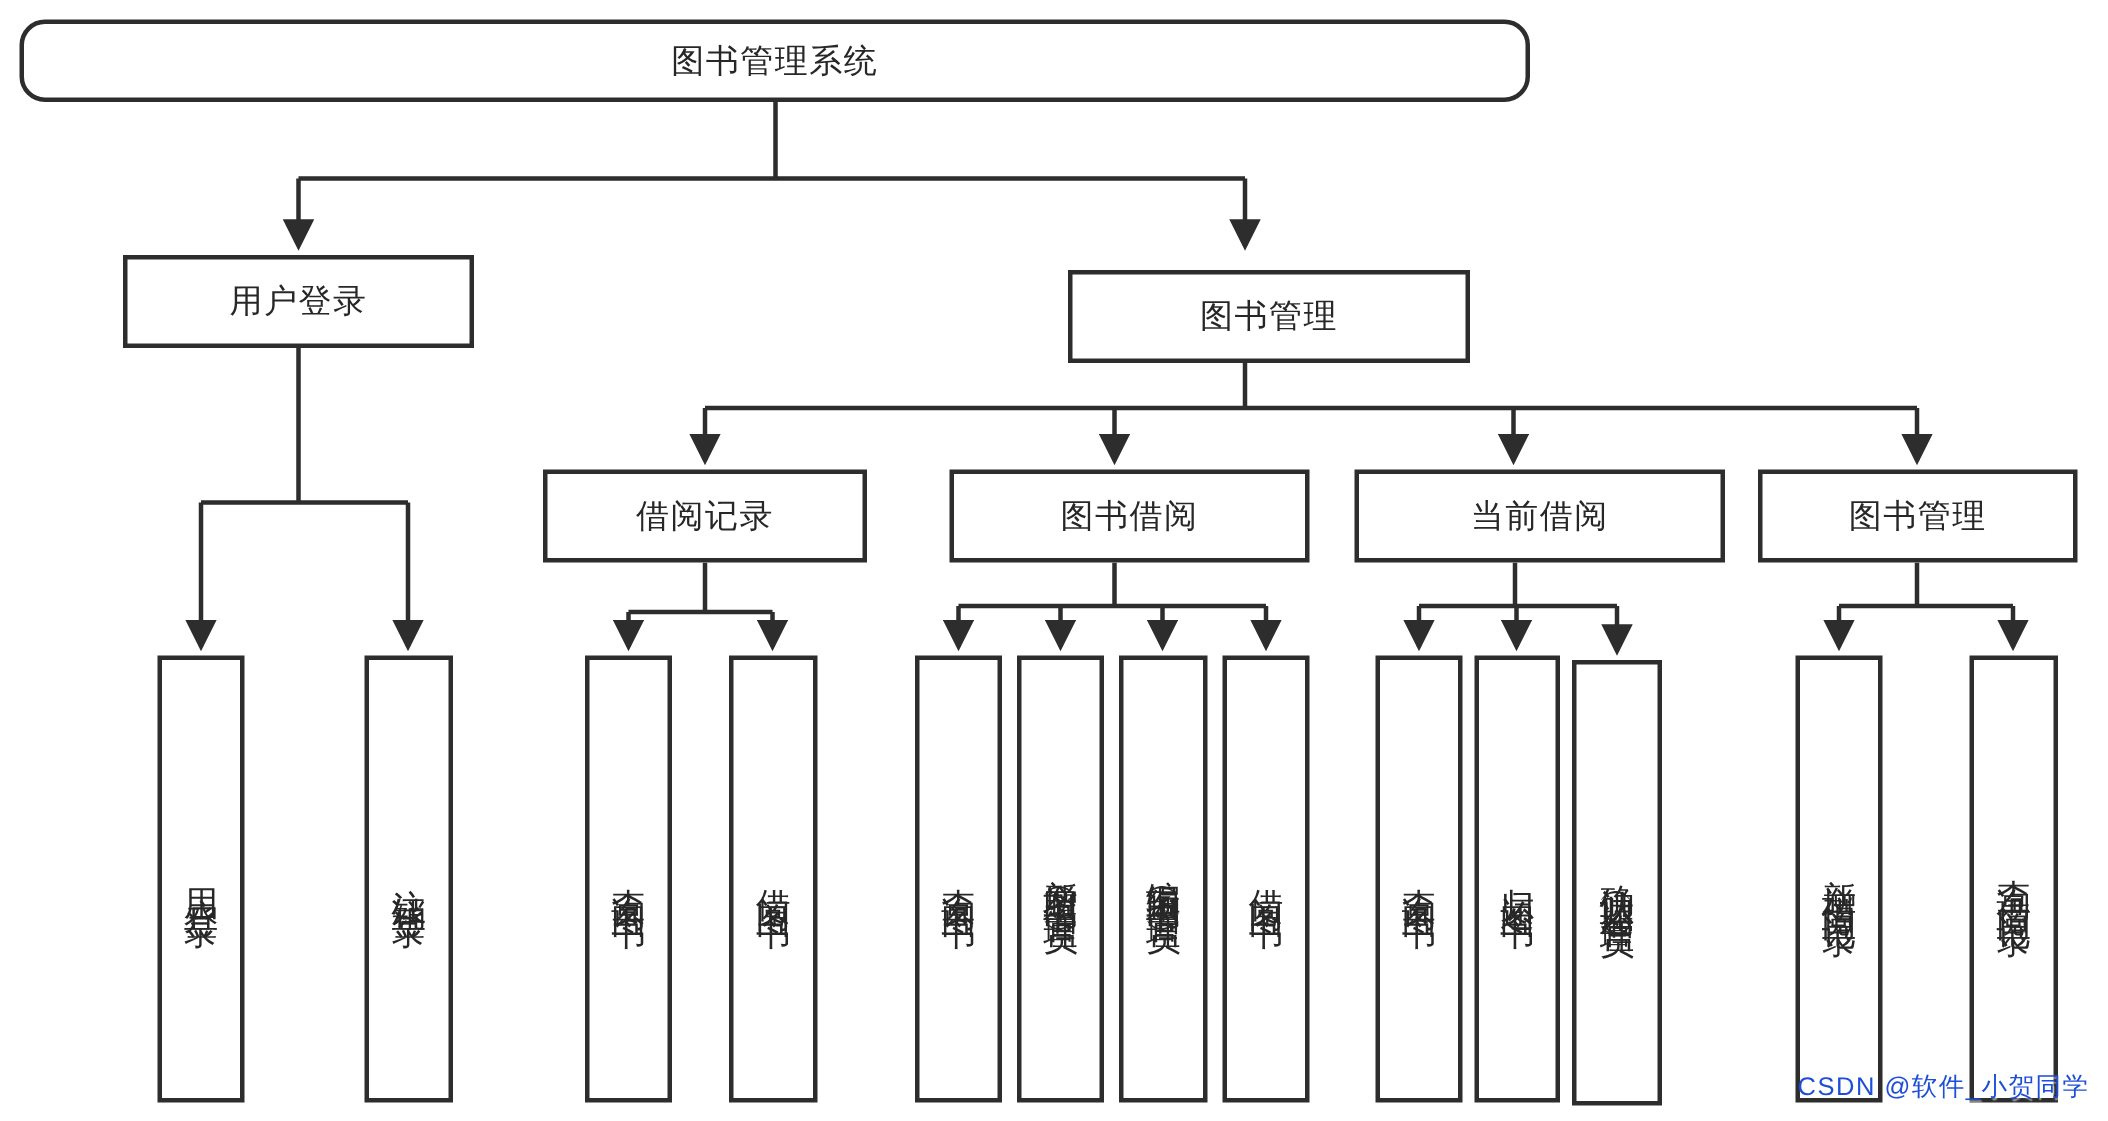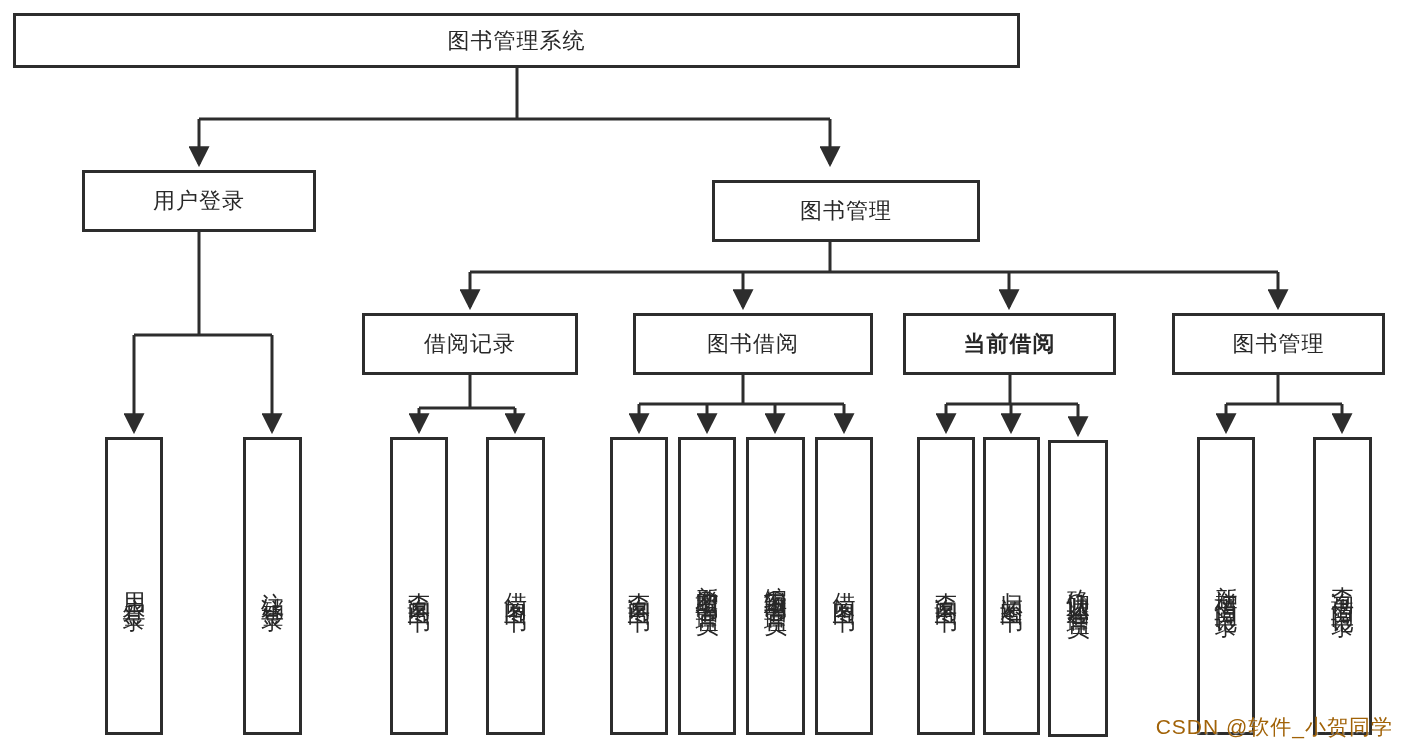--- a/index.html
+++ b/index.html
@@ -38,22 +38,22 @@
     letter-spacing: 6px;
     white-space: normal;
     line-height: 1;
   }
   .leaf.long { letter-spacing: 4px; }
   #watermark {
     position: absolute;
     right: 12px;
     top: 713px;
     z-index: 3;
-    color: #a16207;
-    font-size: 21px;
+    color: #1d4ed8;
+    font-size: 17px;
     letter-spacing: 1px;
     text-shadow: 1px 1px 1px rgba(255,255,255,0.6);
   }
 </style>
 </head>
 <body>
 
 <div id="canvas">
 
   <svg id="wires" viewBox="0 0 1405 747" xmlns="http://www.w3.org/2000/svg">
@@ -104,28 +104,28 @@
       <path d="M1078,404 V434" marker-end="url(#arrowhead)"></path>
     </g>
 
     <g stroke="#2d2d2d" stroke-width="3" fill="none">
       <path d="M1278,375 V404 M1226,404 H1342"></path>
       <path d="M1226,404 V431" marker-end="url(#arrowhead)"></path>
       <path d="M1342,404 V431" marker-end="url(#arrowhead)"></path>
     </g>
   </svg>
 
-  <div class="node" style="left:13px; top:13px; width:1007px; height:55px;">图书管理系统</div>
+  <div class="node" style="left:13px; top:13px; width:1007px; height:55px;border-radius:17px;">图书管理系统</div>
 
   <div class="node" style="left:82px; top:170px; width:234px; height:62px;">用户登录</div>
   <div class="node" style="left:712px; top:180px; width:268px; height:62px;">图书管理</div>
 
   <div class="node" style="left:362px; top:313px; width:216px; height:62px;">借阅记录</div>
   <div class="node" style="left:633px; top:313px; width:240px; height:62px;">图书借阅</div>
-  <div class="node" style="left:903px; top:313px; width:213px; height:62px;font-weight:bold;">当前借阅</div>
+  <div class="node" style="left:903px; top:313px; width:247px; height:62px;">当前借阅</div>
   <div class="node" style="left:1172px; top:313px; width:213px; height:62px;">图书管理</div>
 
   <div class="node leaf" style="left:105px; top:437px; width:58px; height:298px;">用户登录</div>
   <div class="node leaf" style="left:243px; top:437px; width:59px; height:298px;">注销登录</div>
 
   <div class="node leaf" style="left:390px; top:437px; width:58px; height:298px;">查询图书</div>
   <div class="node leaf" style="left:486px; top:437px; width:59px; height:298px;">借阅图书</div>
 
   <div class="node leaf" style="left:610px; top:437px; width:58px; height:298px;">查询图书</div>
   <div class="node leaf long" style="left:678px; top:437px; width:58px; height:298px;">新增图书（管理员）</div>

